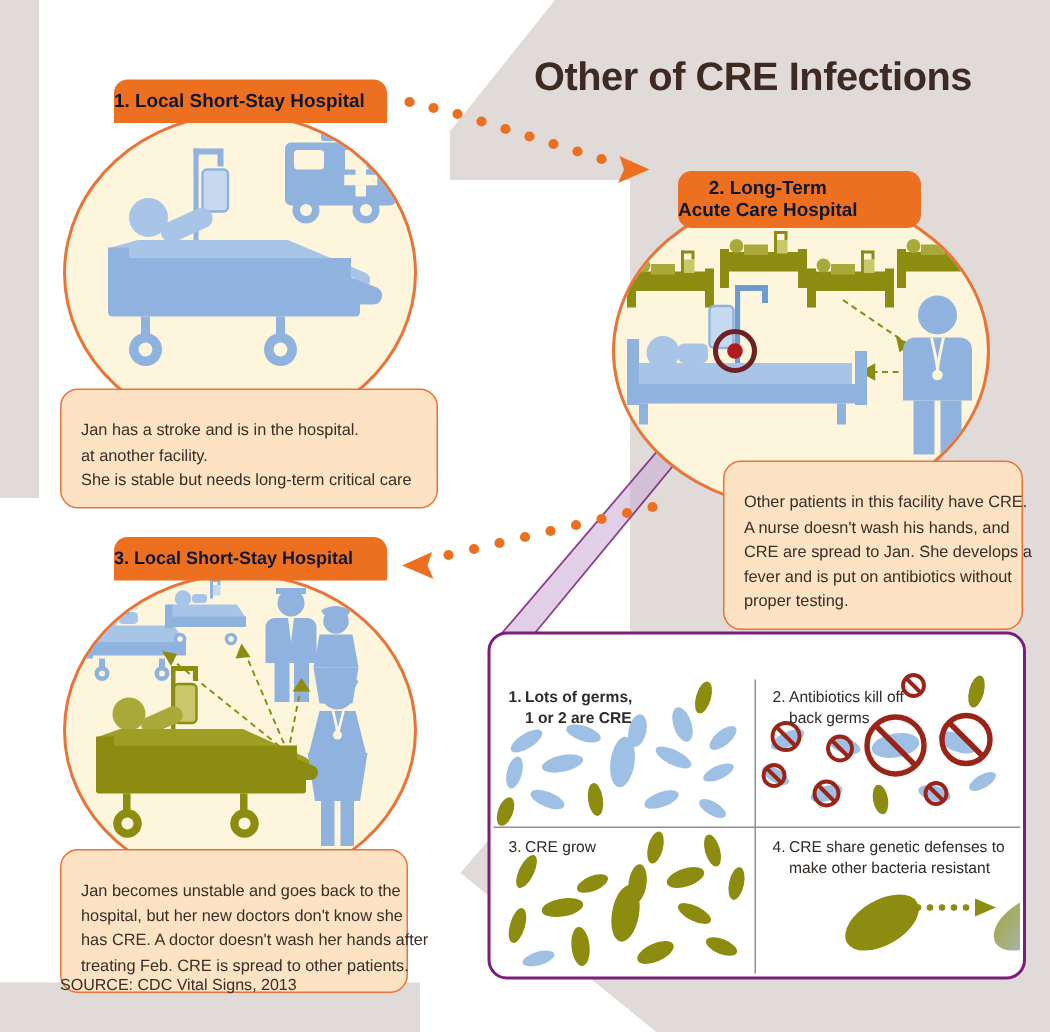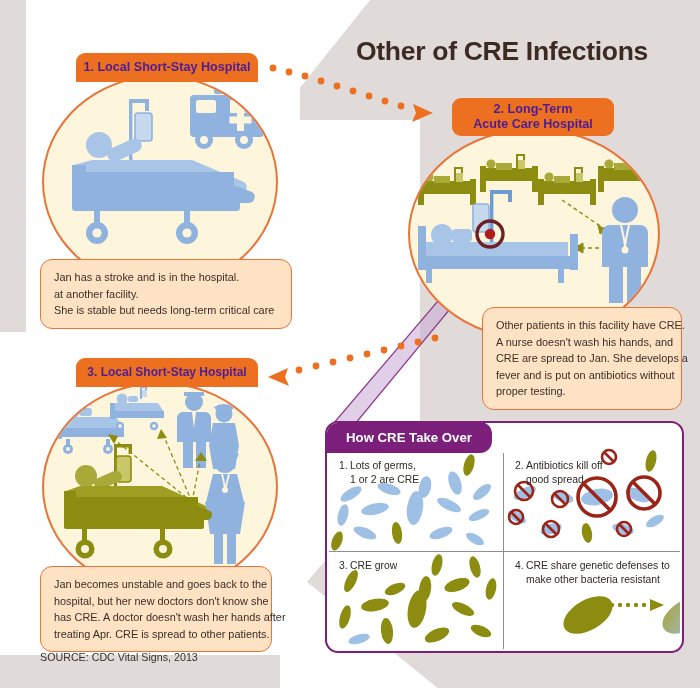--- a/index.html
+++ b/index.html
@@ -46,44 +46,44 @@
 
   
   .panel{position:absolute;z-index:4;}
   .circle{
     position:absolute;border-radius:50%;
     background:#fdf6dd;border:2px solid #e8743a;
     overflow:hidden;
   }
   .tab{
     position:absolute;z-index:7;
-    background:#ed7020;color:#4c1d95;
+    background:#ed7020;color:#0f172a;
     border-radius:9px 9px 0 0;
     font-weight:bold;text-align:center;
-    display:flex;align-items:center;justify-content:center;
+    display:flex;align-items:center;justify-content:flex-start;
     line-height:1.18;
   }
-  .tab.two-line{border-radius:9px;}
+  .tab.two-line{border-radius:9px;margin-top:16px;}
 
   
   #panel1 .circle{left:42px;top:75px;width:232px;height:210px;}
   #tab1{left:76px;top:53px;width:182px;height:29px;font-size:12.6px;}
   
   #panel2 .circle{left:408px;top:128px;width:248px;height:208px;}
   #tab2{left:452px;top:98px;width:162px;height:38px;font-size:12.6px;}
   
   #panel3 .circle{left:42px;top:382px;width:232px;height:206px;}
   #tab3{left:76px;top:358px;width:182px;height:29px;font-size:12px;}
 
   
   .caption{
     position:absolute;z-index:8;
     background:#fde2c4;border:1.6px solid #e8743a;border-radius:12px;
     font-size:10.9px;line-height:1.52;color:#3a2e27;
-    padding:9px 12px 9px 13px;box-sizing:border-box;
+    padding:19px 12px 9px 13px;box-sizing:border-box;
   }
   #cap1{left:40px;top:259px;width:252px;}
   #cap2{left:482px;top:307px;width:200px;}
   #cap3{left:40px;top:566px;width:232px;}
   .caption .line{display:block;white-space:nowrap;}
 
   
   .source{
     position:absolute;left:40px;top:651px;z-index:9;
     font-size:10.7px;color:#3a2e27;
@@ -98,21 +98,21 @@
     z-index:8;background:#ffffff;
     border:2.2px solid #7b1f7a;border-radius:13px;overflow:hidden;
   }
   #crebox-header{
     position:absolute;left:-1px;top:-1px;width:166px;height:31px;
     background:#7b1f7a;color:#fff;border-radius:12px 12px 12px 0;
     display:flex;align-items:center;justify-content:center;
     font-weight:bold;font-size:13.2px;z-index:3;
   }
   .quad{position:absolute;box-sizing:border-box;overflow:hidden;}
-  #q1{left:2px;top:30px;width:174px;height:98px;}
+  #q1{left:2px;top:30px;width:174px;height:98px;font-weight:bold;}
   #q2{left:178px;top:2px;width:175px;height:126px;}
   #q3{left:2px;top:130px;width:174px;height:96px;}
   #q4{left:178px;top:130px;width:175px;height:96px;padding-left:45px;}
   .qdiv-v{position:absolute;left:176px;top:30px;width:1.4px;height:196px;background:#8f8f8f;z-index:2;}
   .qdiv-h{position:absolute;left:2px;top:128px;width:351px;height:1.4px;background:#8f8f8f;z-index:2;}
   .qlabel{
     position:absolute;font-size:10.4px;line-height:1.3;color:#2f2a26;z-index:4;
     white-space:nowrap;
   }
   .qlabel .num{display:inline-block;width:11px;}
@@ -451,27 +451,24 @@
     </div>
     <div class="tab" id="tab3">
       <span>3. Local Short-Stay Hospital</span>
     </div>
   </div>
 
   <div class="caption" id="cap3">
     <span class="line">Jan becomes unstable and goes back to the</span>
     <span class="line">hospital, but her new doctors don't know she</span>
     <span class="line">has CRE. A doctor doesn't wash her hands after</span>
-    <span class="line">treating Apr. CRE is spread to other patients.</span>
+    <span class="line">treating Feb. CRE is spread to other patients.</span>
   </div>
 
   <div id="crebox">
-    <div id="crebox-header">
-      <span>How CRE Take Over</span>
-    </div>
     <div class="qdiv-v"></div>
     <div class="qdiv-h"></div>
 
     <div class="quad" id="q1">
       <div class="qlabel">
         <span class="num">1.</span><span>Lots of germs,</span>
         <span class="ind">1 or 2 are CRE</span>
       </div>
       <svg width="174" height="98" viewBox="0 0 174 98">
         <g fill="#9EC0E4">
@@ -493,21 +490,21 @@
           <ellipse cx="140" cy="12" rx="5" ry="11" transform="rotate(16 140 12)"></ellipse>
           <ellipse cx="68" cy="80" rx="5" ry="11" transform="rotate(-8 68 80)"></ellipse>
           <ellipse cx="8" cy="88" rx="5" ry="10" transform="rotate(20 8 88)"></ellipse>
         </g>
       </svg>
     </div>
 
     <div class="quad" id="q2">
       <div class="qlabel">
         <span class="num">2.</span><span>Antibiotics kill off</span>
-        <span class="ind">good spread</span>
+        <span class="ind">back germs</span>
       </div>
       <svg width="175" height="126" viewBox="0 0 175 126">
         <g fill="#9EC0E4">
           <ellipse cx="20" cy="68" rx="12" ry="5" transform="rotate(-26 20 68)"></ellipse>
           <ellipse cx="58" cy="72" rx="11" ry="5" transform="rotate(18 58 72)"></ellipse>
           <ellipse cx="92" cy="72" rx="16" ry="8" transform="rotate(-10 92 72)"></ellipse>
           <ellipse cx="133" cy="70" rx="13" ry="6" transform="rotate(22 133 70)"></ellipse>
           <ellipse cx="12" cy="92" rx="10" ry="4.5" transform="rotate(30 12 92)"></ellipse>
           <ellipse cx="46" cy="104" rx="11" ry="5" transform="rotate(-18 46 104)"></ellipse>
           <ellipse cx="118" cy="104" rx="11" ry="5" transform="rotate(14 118 104)"></ellipse>

